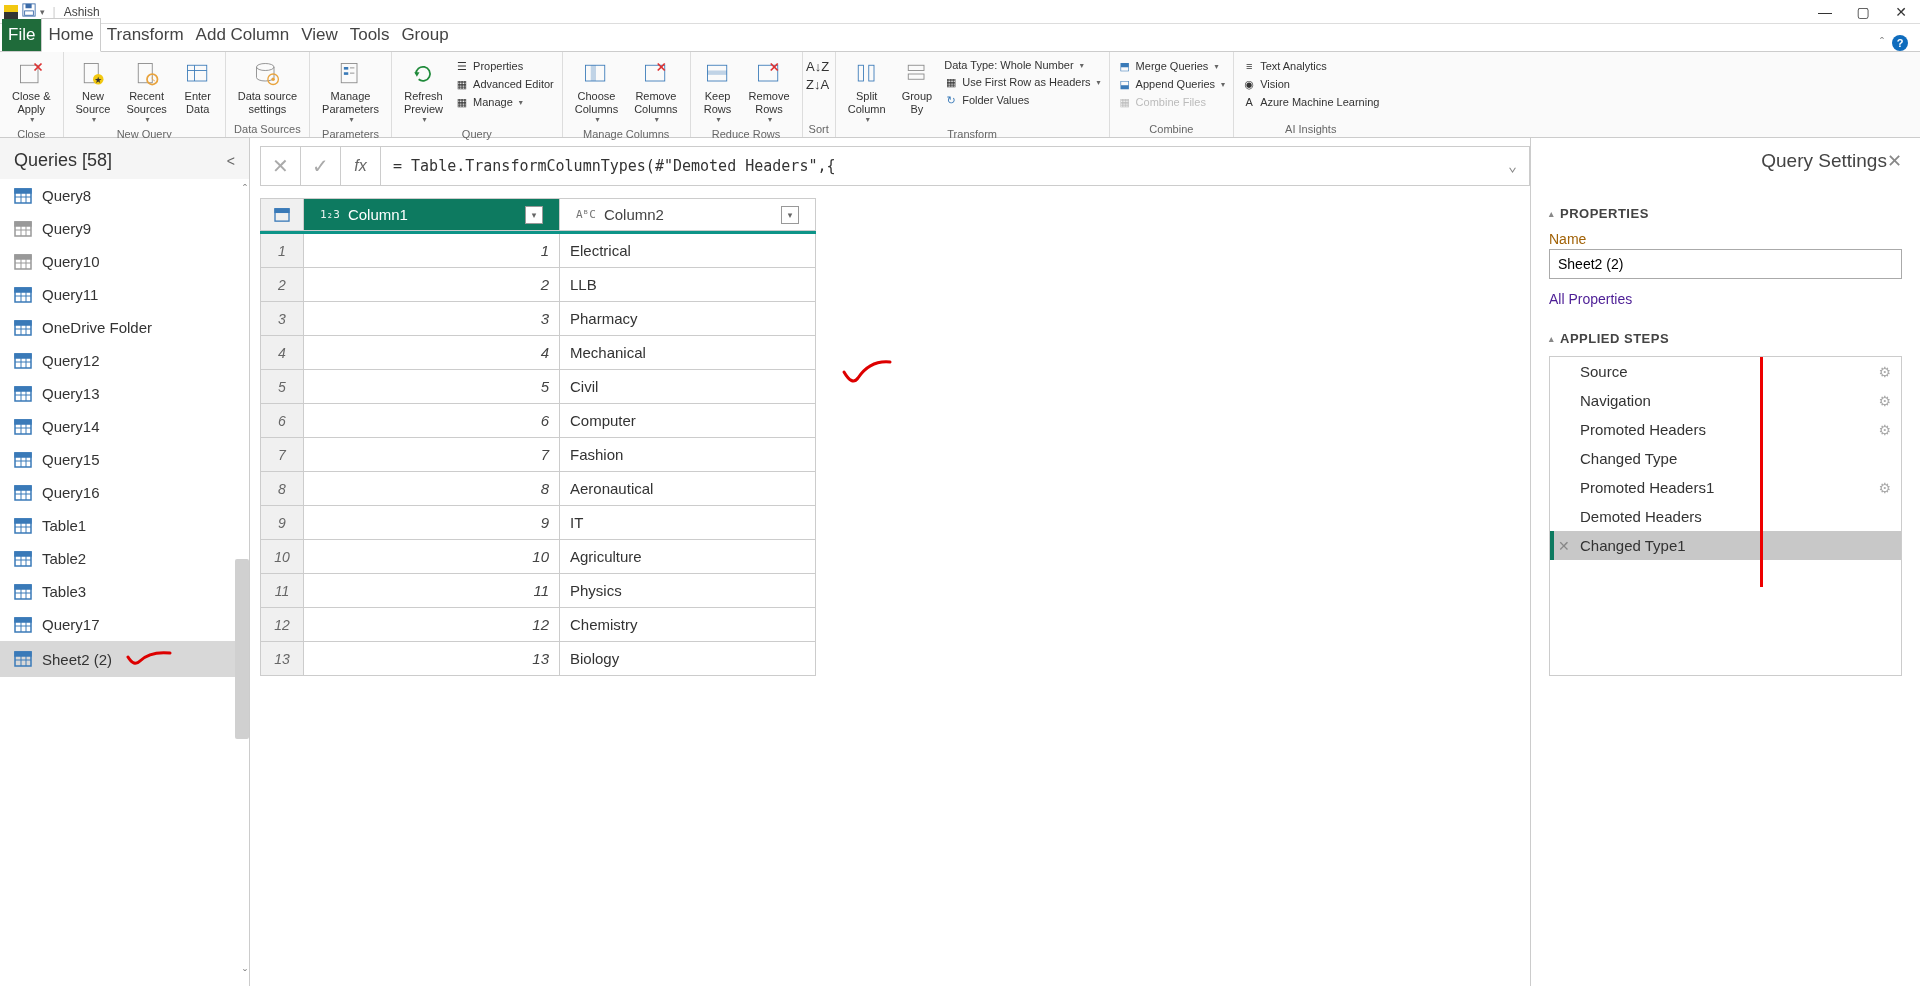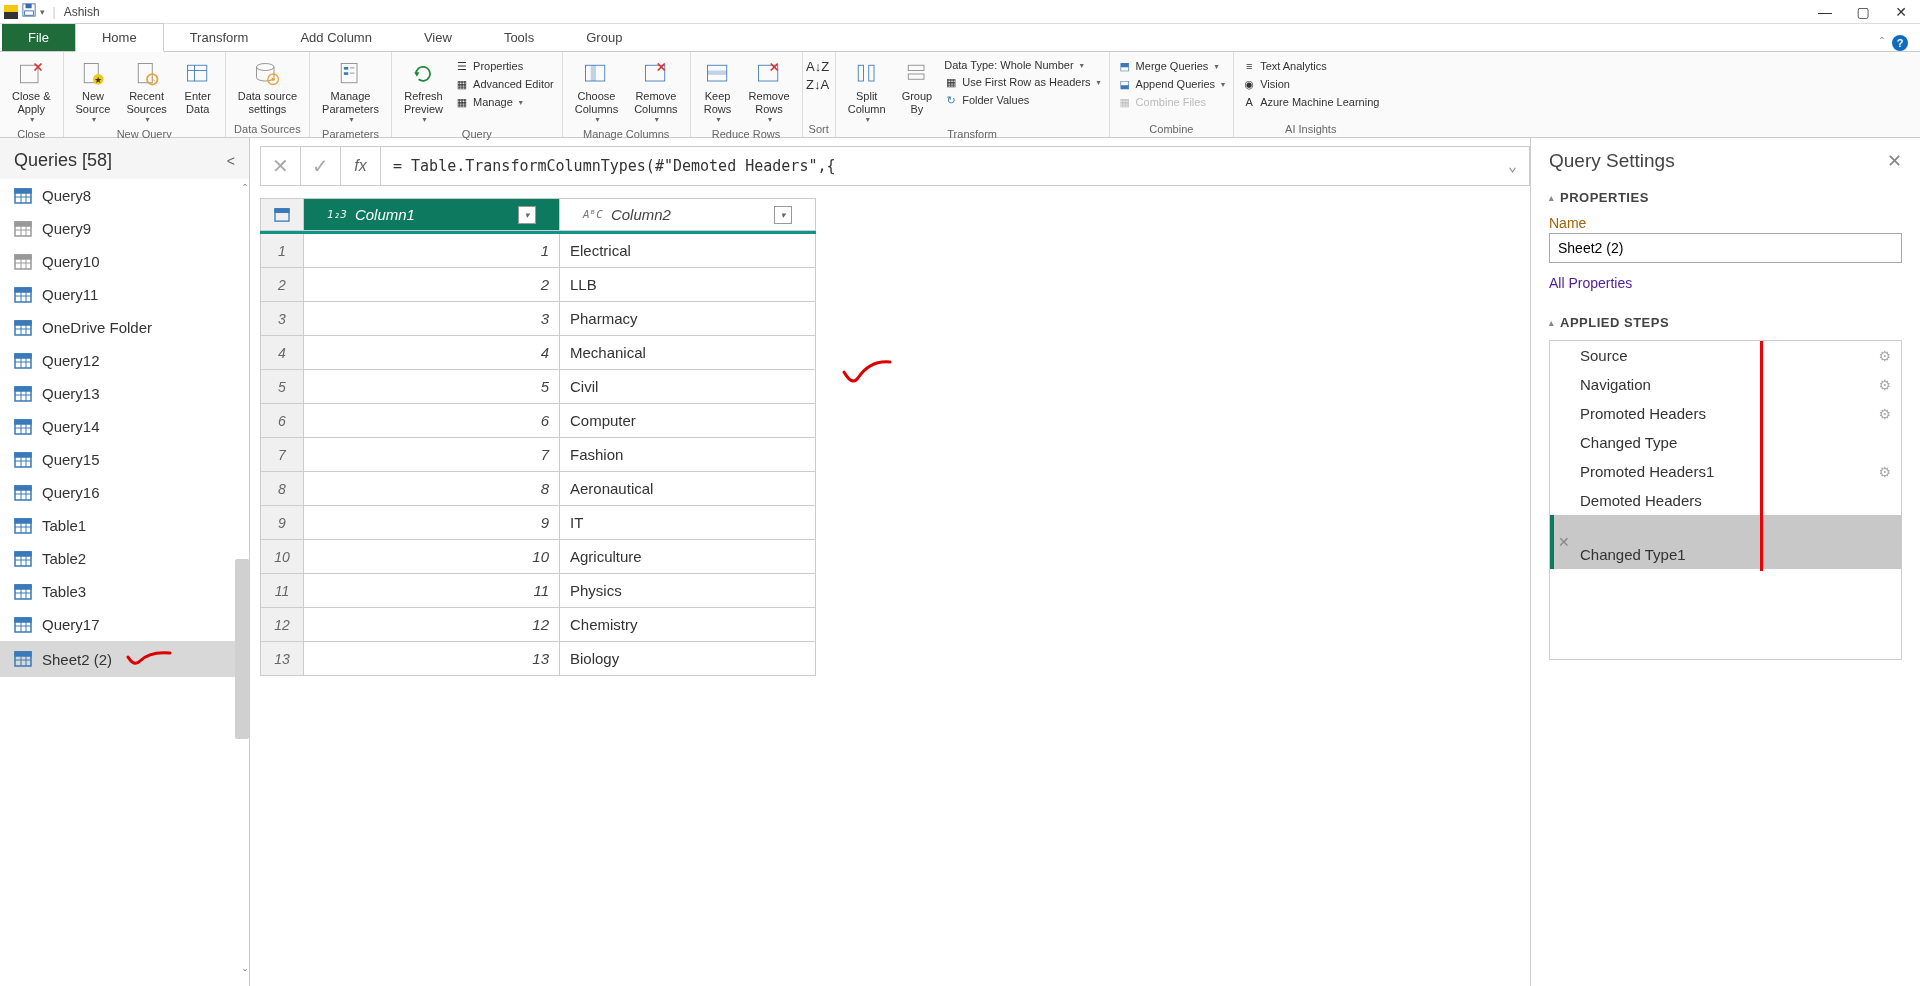--- a/index.html
+++ b/index.html
@@ -10,21 +10,21 @@
 .titlebar .left { display: flex; align-items: center; gap: 4px; }
 .titlebar .logo { width: 14px; height: 14px; background: linear-gradient(to bottom, #f2c811 50%, #333 50%); }
 .titlebar .save-icon svg { width: 14px; height: 14px; }
 .titlebar .divider { color: #ccc; margin: 0 4px; }
 .titlebar .title { font-size: 12px; color: #444; }
 .titlebar .right { margin-left: auto; display: flex; gap: 24px; padding-right: 8px; }
 .titlebar .winbtn { width: 14px; height: 14px; display: flex; align-items: center; justify-content: center; font-size: 14px; }
 
 
 .tabs { display: flex; height: 28px; background: #fff; align-items: flex-end; padding-left: 2px; border-bottom: 1px solid #ccc; }
-.tab { padding: 6px 26px; font-size: 13px; color: #444; cursor: pointer; }
+.tab { padding: 6px 6px; font-size: 17px; color: #444; cursor: pointer; }
 .tab.file { background: #1f6b3a; color: #fff; }
 .tab.active { border: 1px solid #ccc; border-bottom: 1px solid #fff; margin-bottom: -1px; background: #fff; }
 .tabs .right-icons { margin-left: auto; display: flex; gap: 8px; padding-right: 12px; align-items: center; }
 .help-circle { width: 16px; height: 16px; border-radius: 50%; background: #0f6cbd; color: #fff; text-align: center; line-height: 16px; font-size: 11px; font-weight: bold; }
 
 
 .ribbon { display: flex; height: 86px; background: #fafafa; border-bottom: 1px solid #ccc; }
 .group { border-right: 1px solid #ddd; padding: 4px 6px 2px; display: flex; flex-direction: column; }
 .group .controls { display: flex; gap: 4px; flex: 1; align-items: flex-start; }
 .group .label { text-align: center; font-size: 11px; color: #666; padding-top: 2px; }
@@ -55,35 +55,35 @@
 .formula-row { display: flex; align-items: center; gap: 0; height: 40px; }
 .fb-btn { width: 40px; height: 40px; border: 1px solid #ccc; border-right: none; display: flex; align-items: center; justify-content: center; color: #aaa; font-size: 20px; cursor: pointer; }
 .fb-btn:first-child { border-left: 1px solid #ccc; }
 .fx { width: 40px; height: 40px; border: 1px solid #ccc; border-right: none; display: flex; align-items: center; justify-content: center; font-style: italic; font-size: 16px; color: #666; cursor: pointer; }
 .formula-input { flex: 1; height: 40px; border: 1px solid #ccc; padding: 0 12px; font-family: Consolas, monospace; font-size: 15px; display: flex; align-items: center; justify-content: space-between; }
 .formula-input .expand { color: #888; cursor: pointer; }
 
 .data-table { margin-top: 12px; }
 .dt-header { display: flex; height: 36px; border-bottom: 3px solid #0d9488; }
 .dt-corner { width: 44px; border: 1px solid #ccc; background: #f0f0f0; display: flex; align-items: center; justify-content: center; }
-.dt-col { display: flex; align-items: center; border: 1px solid #ccc; border-left: none; padding: 0 23px; position: relative; font-style: italic; }
+.dt-col { display: flex; align-items: center; border: 1px solid #ccc; border-left: none; padding: 0 16px; position: relative; }
 .dt-col.c1 { width: 256px; background: #0d7a60; color: #fff; }
 .dt-col.c2 { width: 256px; background: #fff; }
 .dt-col .type-icon { font-size: 11px; margin-right: 8px; opacity: 0.9; font-family: Consolas, monospace; }
 .dt-col .colname { flex: 1; font-size: 15px; }
 .dt-col .dd { width: 18px; height: 18px; border: 1px solid #999; background: #fff; color: #666; display: flex; align-items: center; justify-content: center; font-size: 9px; cursor: pointer; }
 .dt-row { display: flex; height: 34px; }
 .dt-rownum { width: 44px; border: 1px solid #ccc; border-top: none; background: #f0f0f0; color: #666; font-style: italic; display: flex; align-items: center; justify-content: center; font-size: 14px; }
 .dt-cell { border: 1px solid #ccc; border-top: none; border-left: none; padding: 0 10px; display: flex; align-items: center; font-size: 15px; }
 .dt-cell.c1 { width: 256px; font-style: italic; justify-content: flex-end; color: #444; }
 .dt-cell.c2 { width: 256px; }
 
 
 .rightpanel { width: 390px; border-left: 1px solid #ccc; padding: 12px 18px; }
-.rp-title { font-size: 19px; color: #444; display: flex; justify-content: space-between; align-items: center; margin-bottom: 18px; }
+.rp-title { font-size: 19px; color: #444; display: flex; justify-content: flex-end; align-items: center; margin-bottom: 34px; }
 .rp-close { color: #888; cursor: pointer; font-size: 18px; }
 .rp-section-hdr { font-size: 13px; font-weight: bold; letter-spacing: 0.5px; color: #444; margin-bottom: 10px; display: flex; align-items: center; gap: 6px; }
 .rp-section-hdr .tri { font-size: 9px; color: #888; }
 .rp-name-label { font-size: 14px; color: #a16207; margin-bottom: 2px; }
 .rp-name-input { width: 100%; border: 1px solid #aaa; padding: 6px 8px; font-size: 14px; margin-bottom: 12px; }
 .rp-link { color: #4c1d95; font-size: 14px; margin-bottom: 24px; display: block; cursor: pointer; }
 .steps-box { border: 1px solid #ccc; margin-top: 10px; min-height: 320px; position: relative; }
 .step { display: flex; align-items: center; padding: 6px 10px 6px 32px; font-size: 15px; justify-content: space-between; cursor: pointer; }
 .step.selected { background: #c8c8c8; border-left: 4px solid #0d7a60; padding-left: 28px; }
 .step .del { color: #888; font-size: 14px; margin-right: 8px; margin-left: -24px; width: 14px; }
@@ -738,17 +738,17 @@
           <span class="del"></span>
           <span style="flex:1;">Promoted Headers1</span>
           <span class="gear">⚙</span>
         </div>
         <div class="step">
           <span class="del"></span>
           <span style="flex:1;">Demoted Headers</span>
         </div>
         <div class="step selected">
           <span class="del">✕</span>
-          <span style="flex:1;margin-top:25px;">Changed Type1</span>
+          <span style="flex:1;">Changed Type1</span>
         </div>
       </div>
   </div>
 </div>
 
 </body></html>

